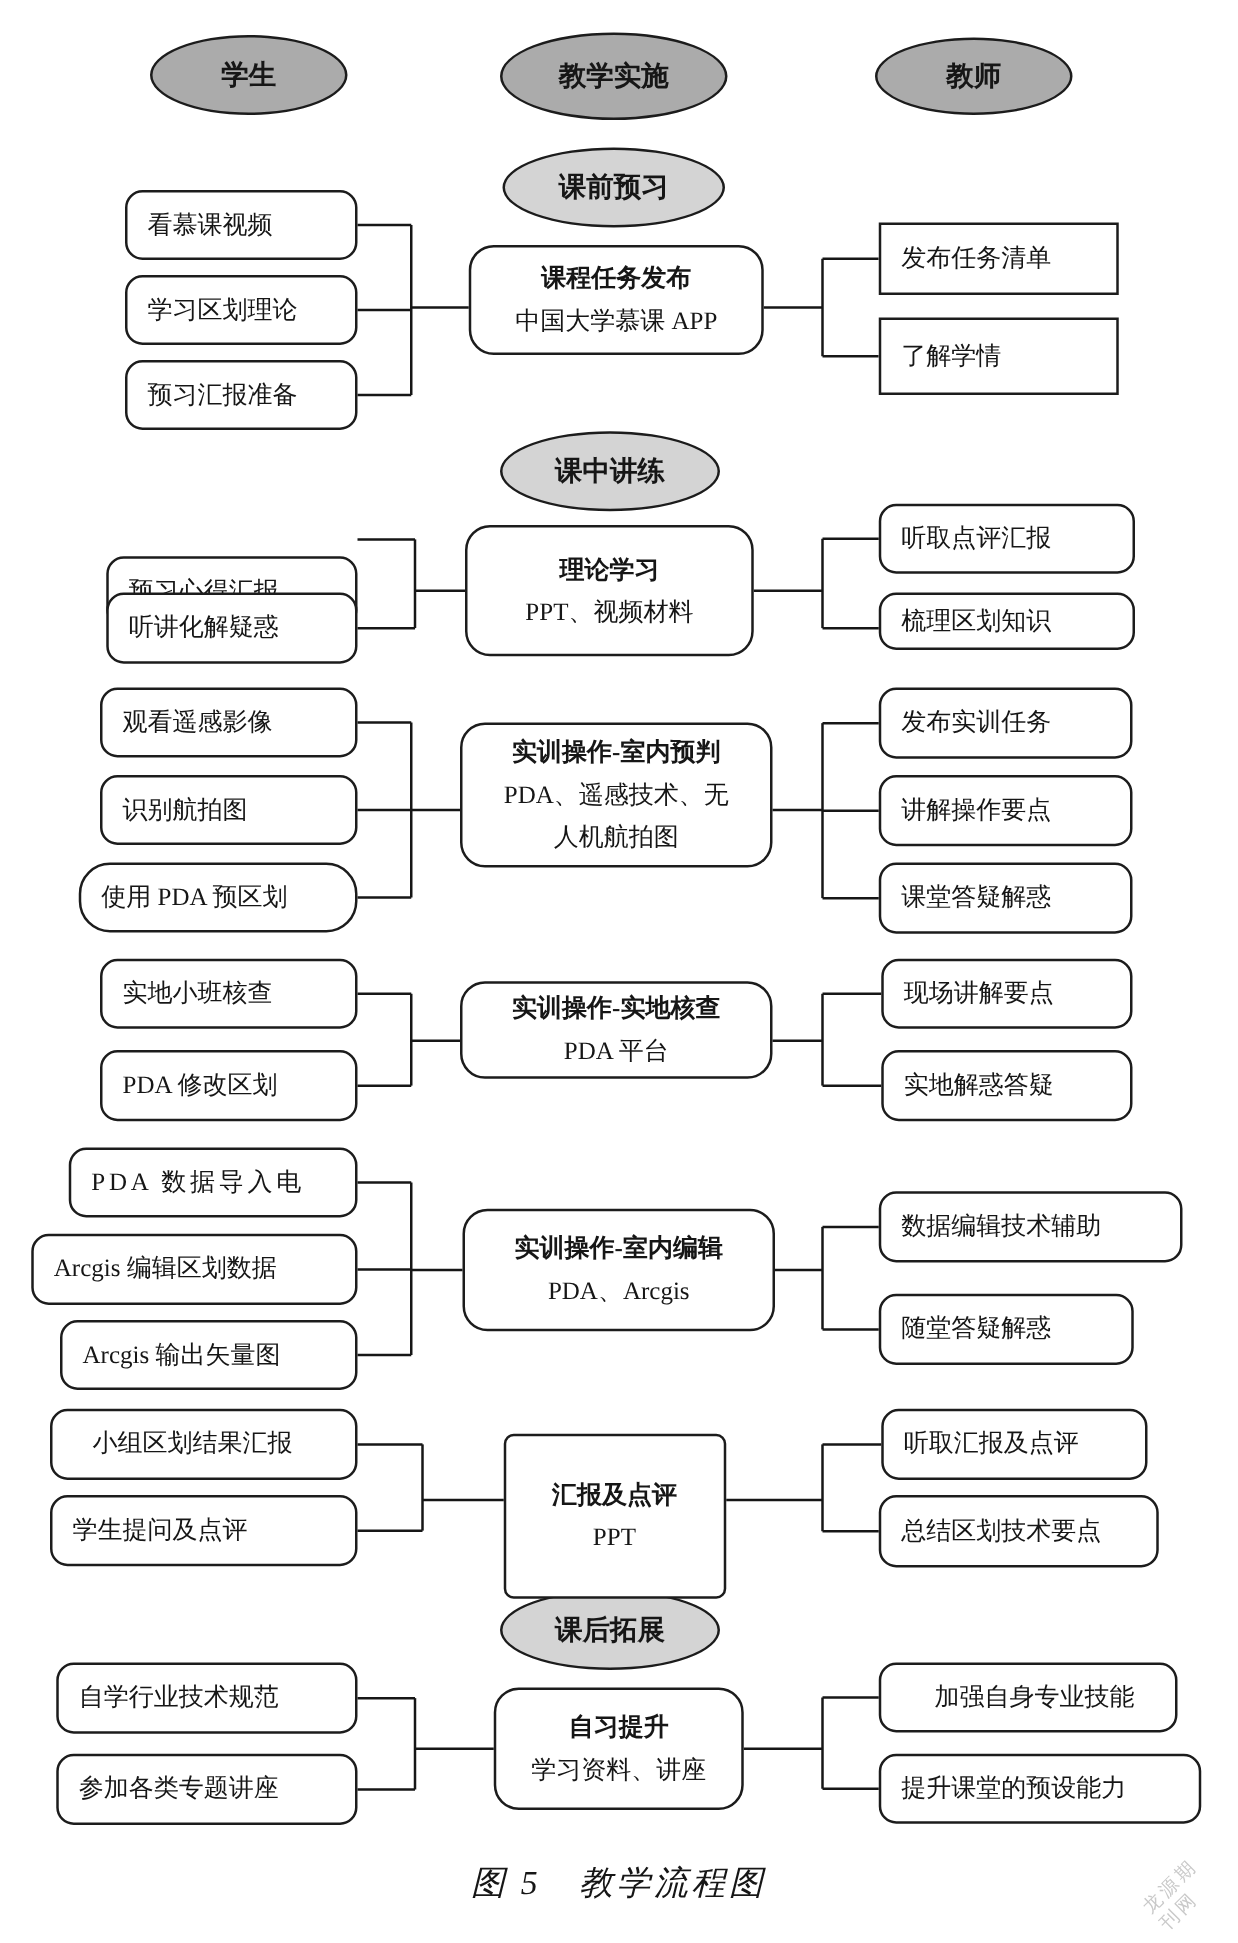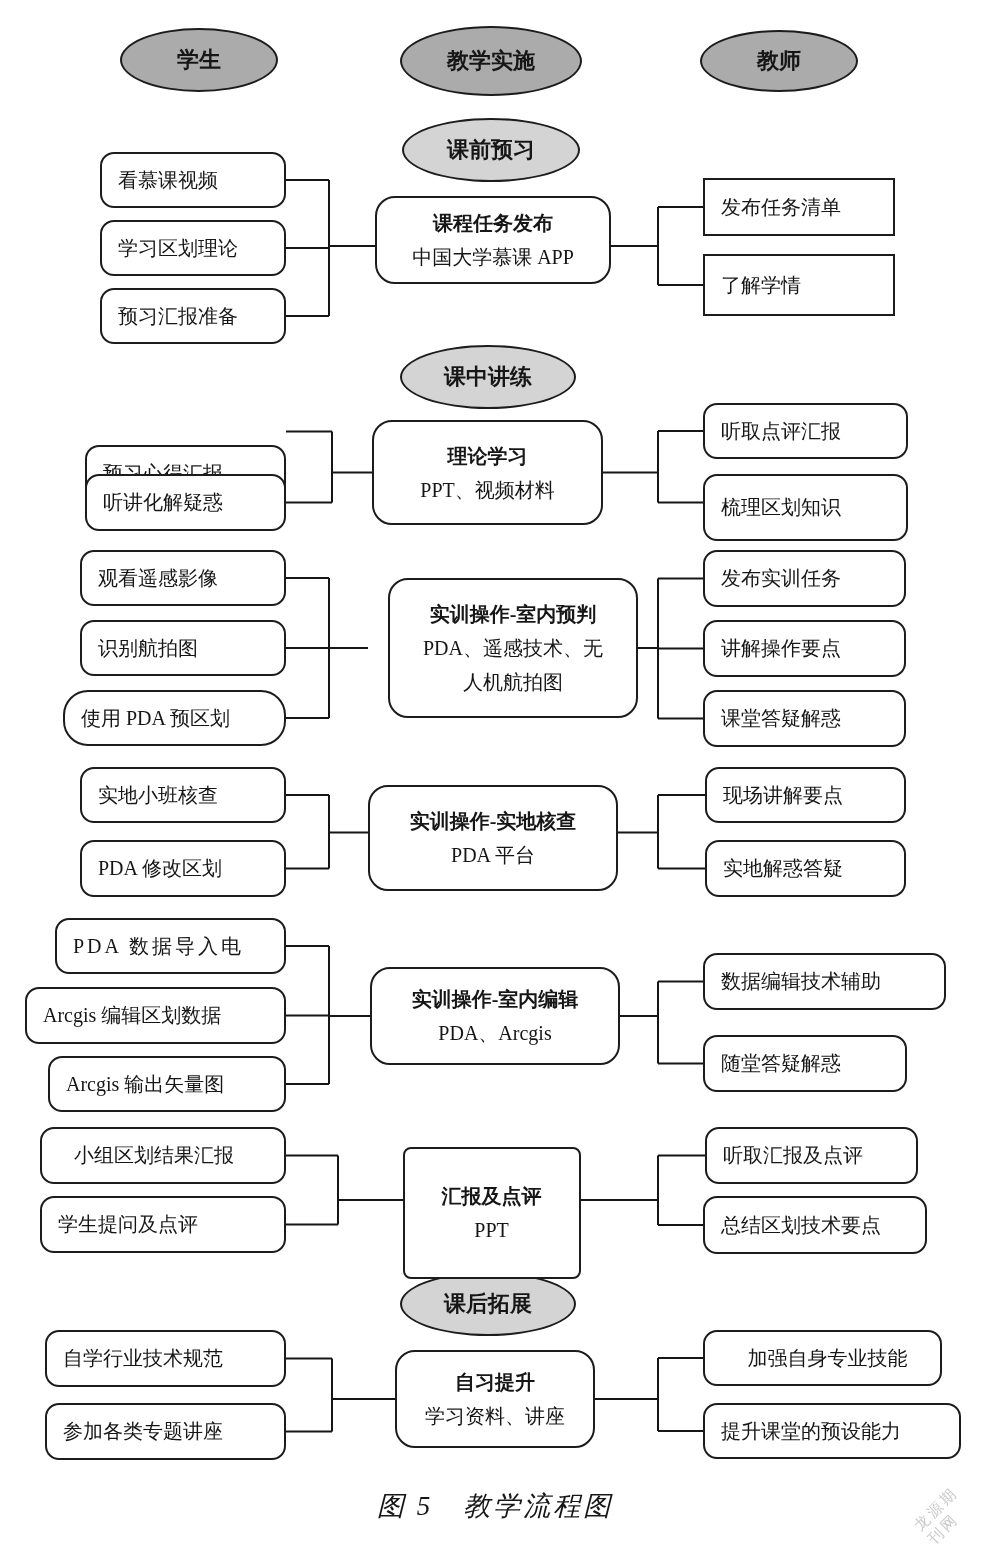--- a/index.html
+++ b/index.html
@@ -137,24 +137,24 @@
     </div>
     <div class="node left-node round" style="left: 85px; top: 403px; width: 201px; height: 57px; margin-top: 42px;">
       <span>预习心得汇报</span>
     </div>
     <div class="node left-node round" style="left: 85px; top: 474px; width: 201px; height: 57px;">
       <span>听讲化解疑惑</span>
     </div>
     <div class="node right-node round" style="left: 703px; top: 403px; width: 205px; height: 56px;">
       <span>听取点评汇报</span>
     </div>
-    <div class="node right-node round" style="left: 703px; top: 474px; width: 205px; height: 67px;">
+    <div class="node right-node round" style="left: 703px; top: 474px; width: 205px; height: 46px;">
       <span>梳理区划知识</span>
     </div>
-    <div class="node center-node round" style="left: 388px; top: 578px; width: 250px; height: 140px; border-radius: 20px;">
+    <div class="node center-node round" style="left: 368px; top: 578px; width: 250px; height: 116px; border-radius: 20px;">
       <div class="center-title">实训操作-室内预判</div>
       <div class="center-body body-left">PDA、遥感技术、无</div>
       <div class="center-body body-left">人机航拍图</div>
     </div>
     <div class="node left-node round" style="left: 80px; top: 550px; width: 206px; height: 56px;">
       <span>观看遥感影像</span>
     </div>
     <div class="node left-node round" style="left: 80px; top: 620px; width: 206px; height: 56px;">
       <span>识别航拍图</span>
     </div>
@@ -163,21 +163,21 @@
     </div>
     <div class="node right-node round" style="left: 703px; top: 550px; width: 203px; height: 57px;">
       <span>发布实训任务</span>
     </div>
     <div class="node right-node round" style="left: 703px; top: 620px; width: 203px; height: 57px;">
       <span>讲解操作要点</span>
     </div>
     <div class="node right-node round" style="left: 703px; top: 690px; width: 203px; height: 57px;">
       <span>课堂答疑解惑</span>
     </div>
-    <div class="node center-node round" style="left: 368px; top: 785px; width: 250px; height: 106px; border-radius: 20px;">
+    <div class="node center-node round" style="left: 368px; top: 785px; width: 250px; height: 78px; border-radius: 20px;">
       <div class="center-title">实训操作-实地核查</div>
       <div class="center-body">PDA 平台</div>
     </div>
     <div class="node left-node round" style="left: 80px; top: 767px; width: 206px; height: 56px;">
       <span>实地小班核查</span>
     </div>
     <div class="node left-node round" style="left: 80px; top: 840px; width: 206px; height: 57px;">
       <span>PDA 修改区划</span>
     </div>
     <div class="node right-node round" style="left: 705px; top: 767px; width: 201px; height: 56px;">

